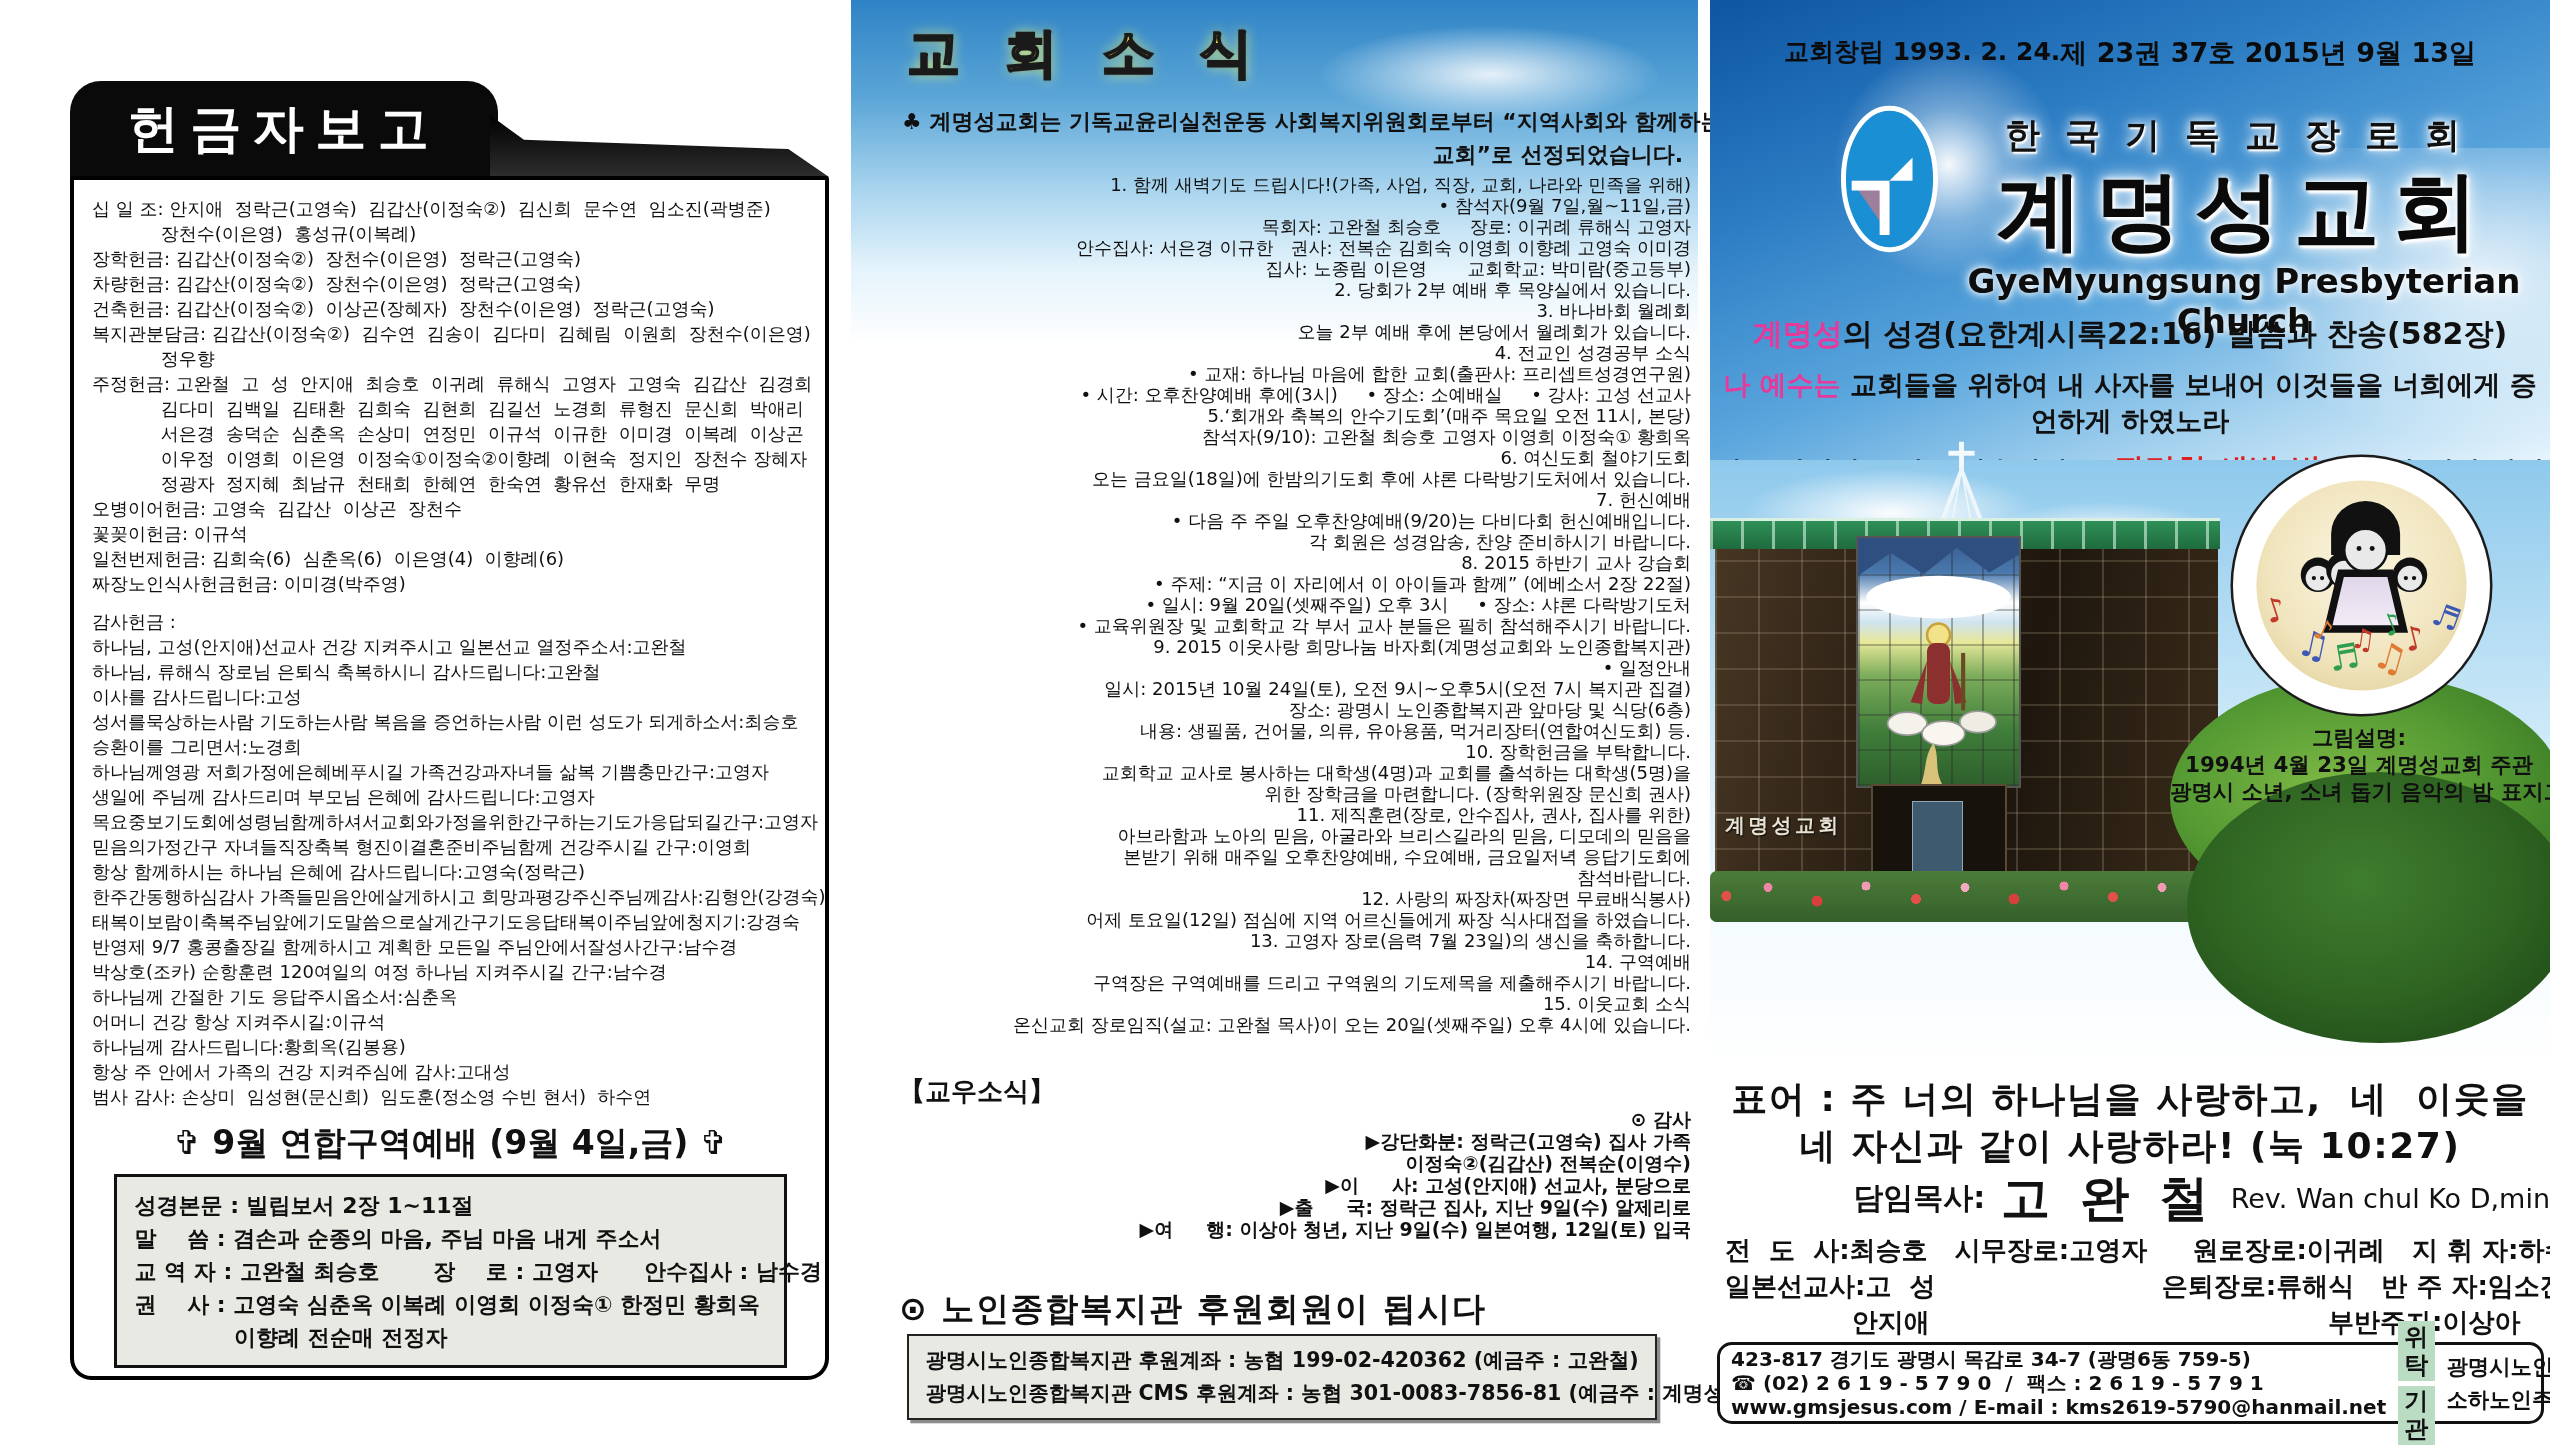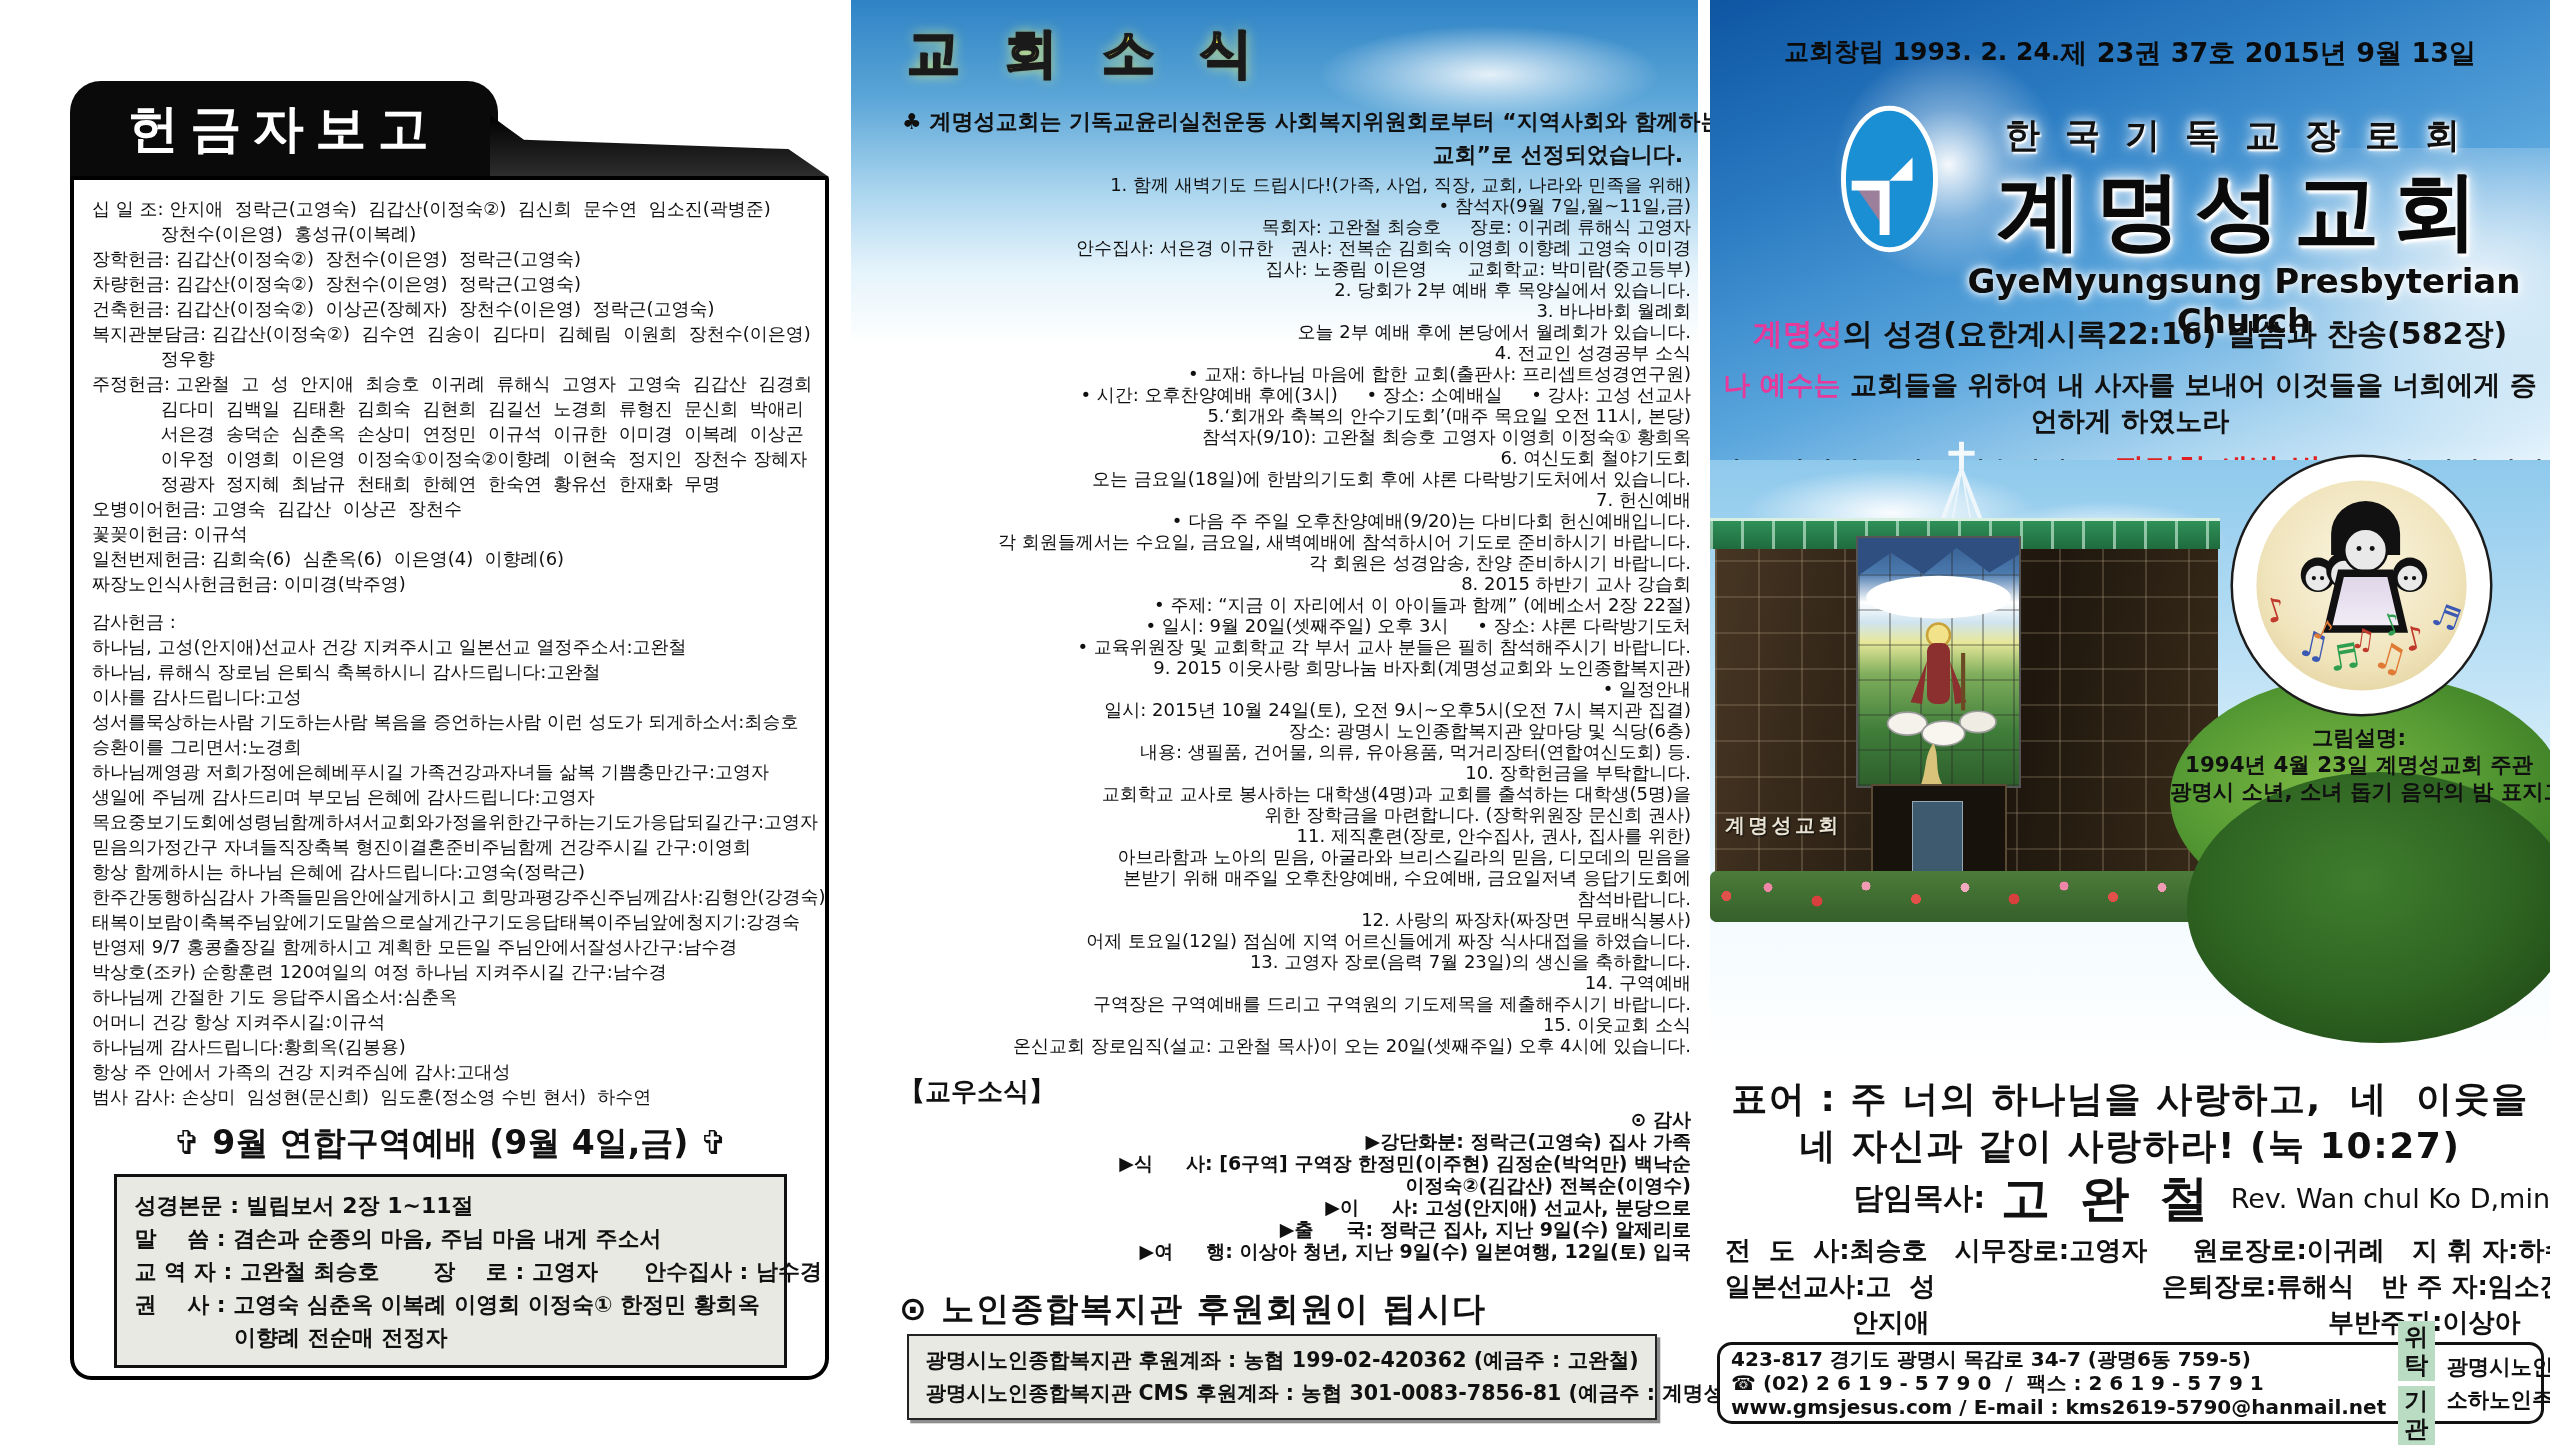--- a/index.html
+++ b/index.html
@@ -216,21 +216,20 @@
         <div class="ln">   오늘 2부 예배 후에 본당에서 월례회가 있습니다.</div>
         <div class="ln">4. 전교인 성경공부 소식</div>
         <div class="ln"> • 교재: 하나님 마음에 합한 교회(출판사: 프리셉트성경연구원)</div>
         <div class="ln"> • 시간: 오후찬양예배 후에(3시)     • 장소: 소예배실     • 강사: 고성 선교사</div>
         <div class="ln">5.‘회개와 축복의 안수기도회’(매주 목요일 오전 11시, 본당)</div>
         <div class="ln">   참석자(9/10): 고완철 최승호 고영자 이영희 이정숙① 황희옥</div>
         <div class="ln">6. 여신도회 철야기도회</div>
         <div class="ln">   오는 금요일(18일)에 한밤의기도회 후에 샤론 다락방기도처에서 있습니다.</div>
         <div class="ln">7. 헌신예배</div>
         <div class="ln"> • 다음 주 주일 오후찬양예배(9/20)는 다비다회 헌신예배입니다.</div>
-        <div class="ln">   각 회원들께서는 수요일, 금요일, 새벽예배에 참석하시어 기도로 준비하시기 바랍니다.</div>
         <div class="ln">   각 회원은 성경암송, 찬양 준비하시기 바랍니다.</div>
         <div class="ln">8. 2015 하반기 교사 강습회</div>
         <div class="ln"> • 주제: “지금 이 자리에서 이 아이들과 함께” (에베소서 2장 22절)</div>
         <div class="ln"> • 일시: 9월 20일(셋째주일) 오후 3시     • 장소: 샤론 다락방기도처</div>
         <div class="ln"> • 교육위원장 및 교회학교 각 부서 교사 분들은 필히 참석해주시기 바랍니다.</div>
         <div class="ln">9. 2015 이웃사랑 희망나눔 바자회(계명성교회와 노인종합복지관)</div>
         <div class="ln"> • 일정안내</div>
         <div class="ln">   일시: 2015년 10월 24일(토), 오전 9시~오후5시(오전 7시 복지관 집결)</div>
         <div class="ln">   장소: 광명시 노인종합복지관 앞마당 및 식당(6층)</div>
         <div class="ln">   내용: 생필품, 건어물, 의류, 유아용품, 먹거리장터(연합여신도회) 등.</div>
@@ -246,21 +245,20 @@
         <div class="ln">13. 고영자 장로(음력 7월 23일)의 생신을 축하합니다.</div>
         <div class="ln">14. 구역예배</div>
         <div class="ln">   구역장은 구역예배를 드리고 구역원의 기도제목을 제출해주시기 바랍니다.</div>
         <div class="ln">15. 이웃교회 소식</div>
         <div class="ln">   온신교회 장로임직(설교: 고완철 목사)이 오는 20일(셋째주일) 오후 4시에 있습니다.</div>
       </div>
     <div class="family-header">【교우소식】</div>
     <div class="family-lines">
         <div class="ln">⊙ 감사</div>
         <div class="ln"> ▶강단화분: 정락근(고영숙) 집사 가족</div>
-        <div class="ln"> ▶식     사: [6구역] 구역장 한정민(이주현) 김정순(박억만) 백낙순</div>
         <div class="ln">                  이정숙②(김갑산) 전복순(이영수)</div>
         <div class="ln"> ▶이     사: 고성(안지애) 선교사, 분당으로</div>
         <div class="ln"> ▶출     국: 정락근 집사, 지난 9일(수) 알제리로</div>
         <div class="ln"> ▶여     행: 이상아 청년, 지난 9일(수) 일본여행, 12일(토) 입국</div>
       </div>
     <div class="support-heading">⊙ 노인종합복지관 후원회원이 됩시다</div>
     <div class="account-box">
         <div class="ln">광명시노인종합복지관 후원계좌 : 농협 199-02-420362 (예금주 : 고완철)</div>
         <div class="ln">광명시노인종합복지관 CMS 후원계좌 : 농협 301-0083-7856-81 (예금주 : 계명성교회)</div>
       </div>

